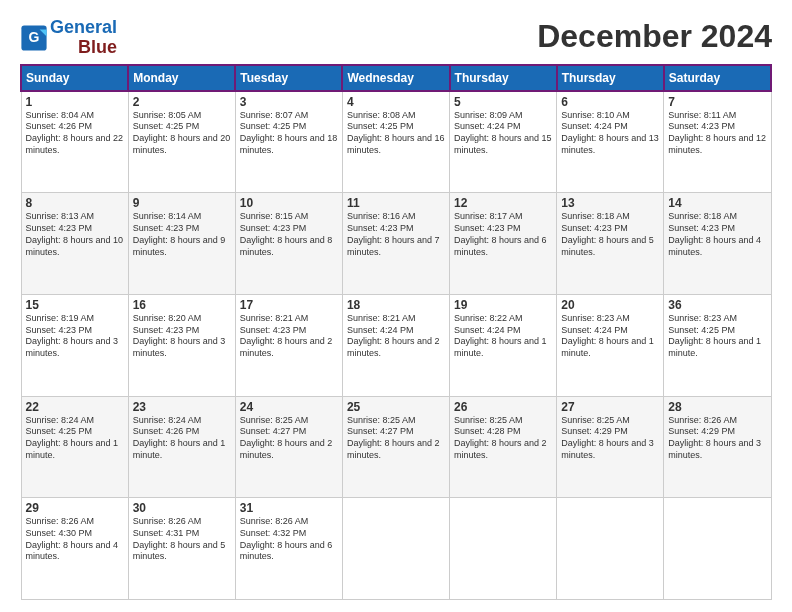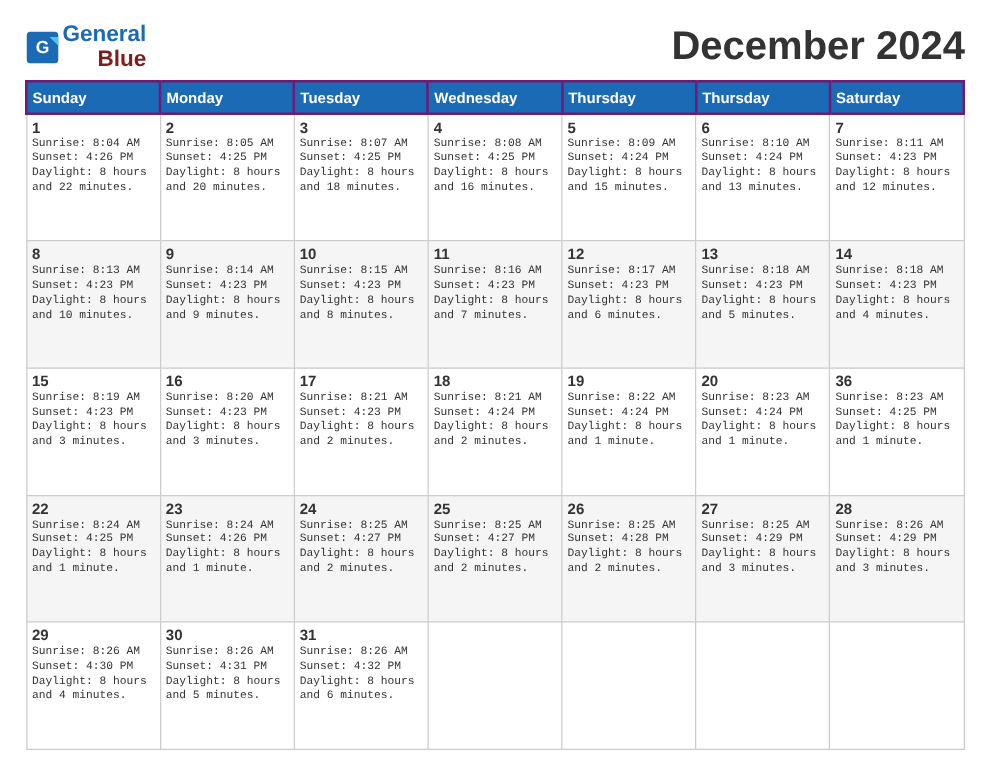--- a/index.html
+++ b/index.html
@@ -83,21 +83,20 @@
     .day-num {
       font-size: 12px;
       font-weight: bold;
       display: block;
       margin-bottom: 1px;
     }
     .day-info {
       font-size: 9px;
       line-height: 1.3;
       color: #333;
-      font-family: Liberation Mono, monospace;
     }
     .empty-cell {
       background: #f5f5f5;
     }
   </style>
 </head>
 <body>
 
 <div class="page">
   <div class="header">

